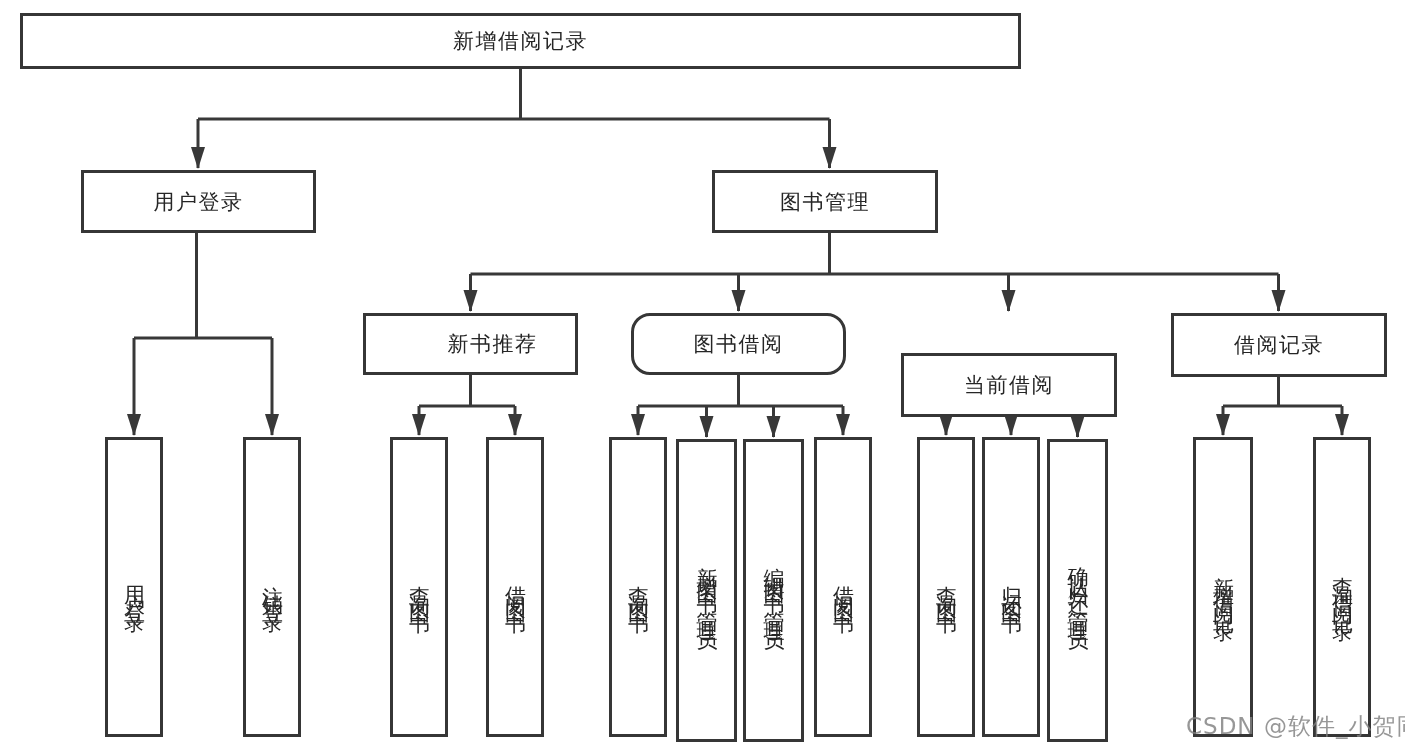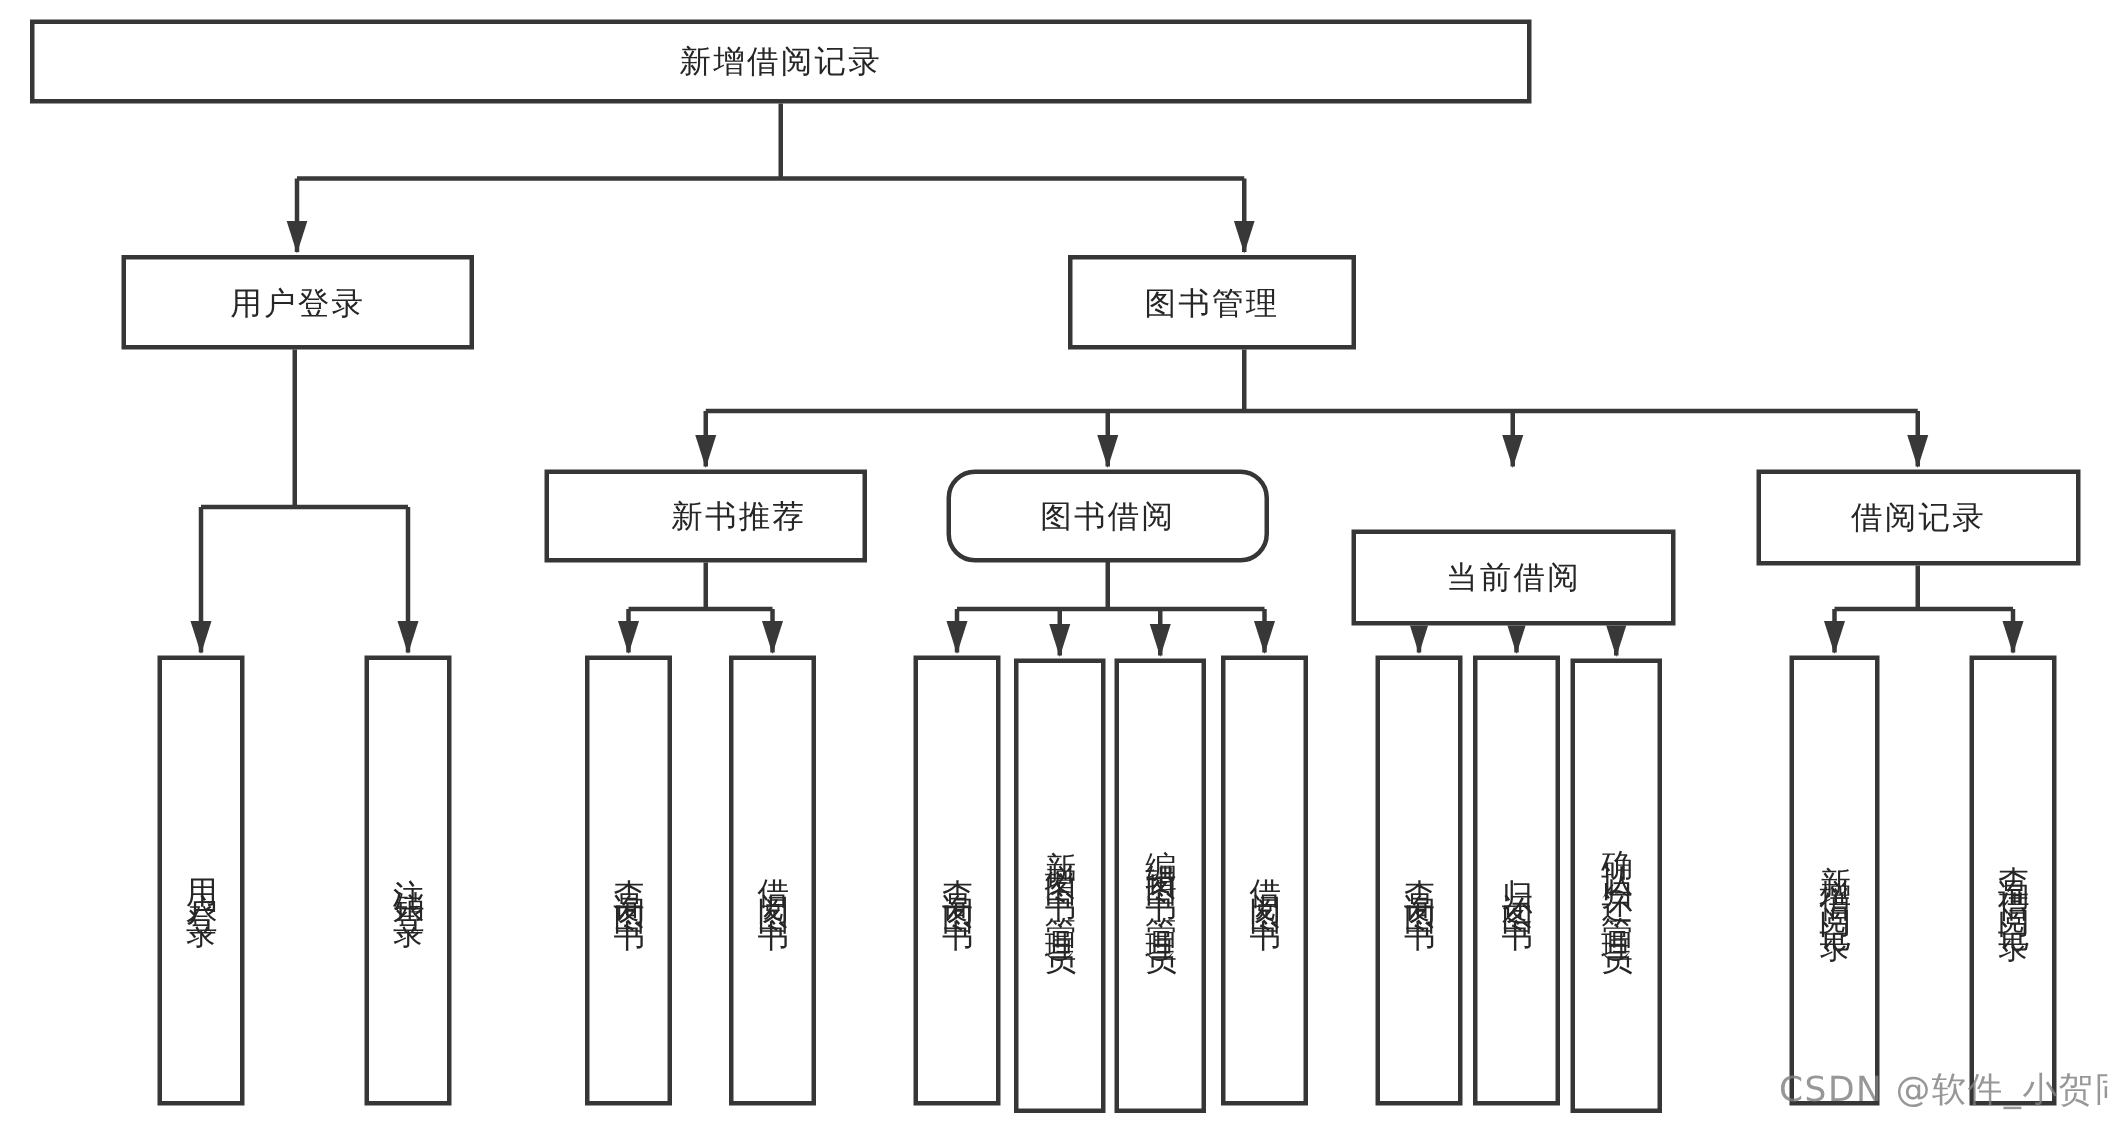--- a/index.html
+++ b/index.html
@@ -20,21 +20,21 @@
     font-size:21px;line-height:1;letter-spacing:9px;white-space:nowrap;
   }
   .watermark{
     position:absolute;left:1186px;top:711px;z-index:3;
     font-size:23px;letter-spacing:1px;color:rgba(128,128,128,0.82);
     white-space:nowrap;
   }
   
   .n-root{left:20px;top:13px;width:1001px;height:56px;}
   .n-user-login{left:81px;top:170px;width:235px;height:63px;}
-  .n-book-mgmt{left:712px;top:170px;width:192px;height:63px;}
+  .n-book-mgmt{left:712px;top:170px;width:226px;height:63px;}
   .n-newbook{left:363px;top:313px;width:215px;height:62px;padding-left:44px;}
   .n-borrow{left:631px;top:313px;width:215px;height:62px;border-radius:19px;}
   .n-current{left:901px;top:313px;width:216px;height:64px;margin-top:40px;}
   .n-records{left:1171px;top:313px;width:216px;height:64px;}
   .leaf{top:437px;width:58px;height:300px;}
   .leaf-tall{top:439px;height:303px;}
   .l-a1{left:105px;} .l-a2{left:243px;}
   .l-b1{left:390px;} .l-b2{left:486px;}
   .l-c1{left:609px;} .l-c2{left:676px;width:61px;} .l-c3{left:743px;width:61px;} .l-c4{left:814px;}
   .l-d1{left:917px;} .l-d2{left:982px;} .l-d3{left:1047px;width:61px;}

